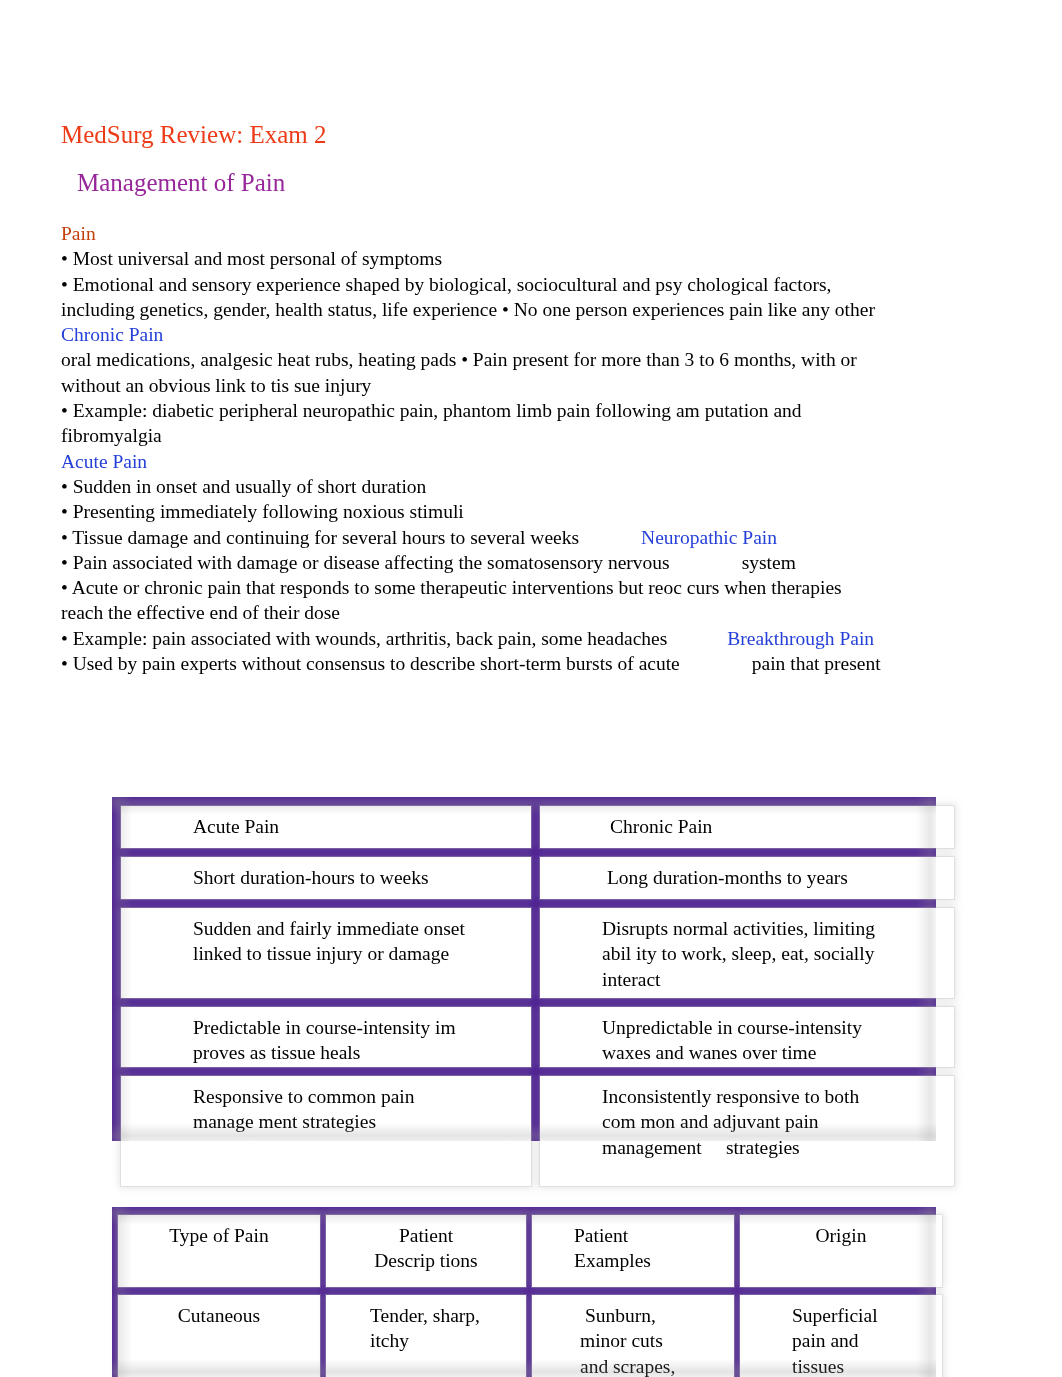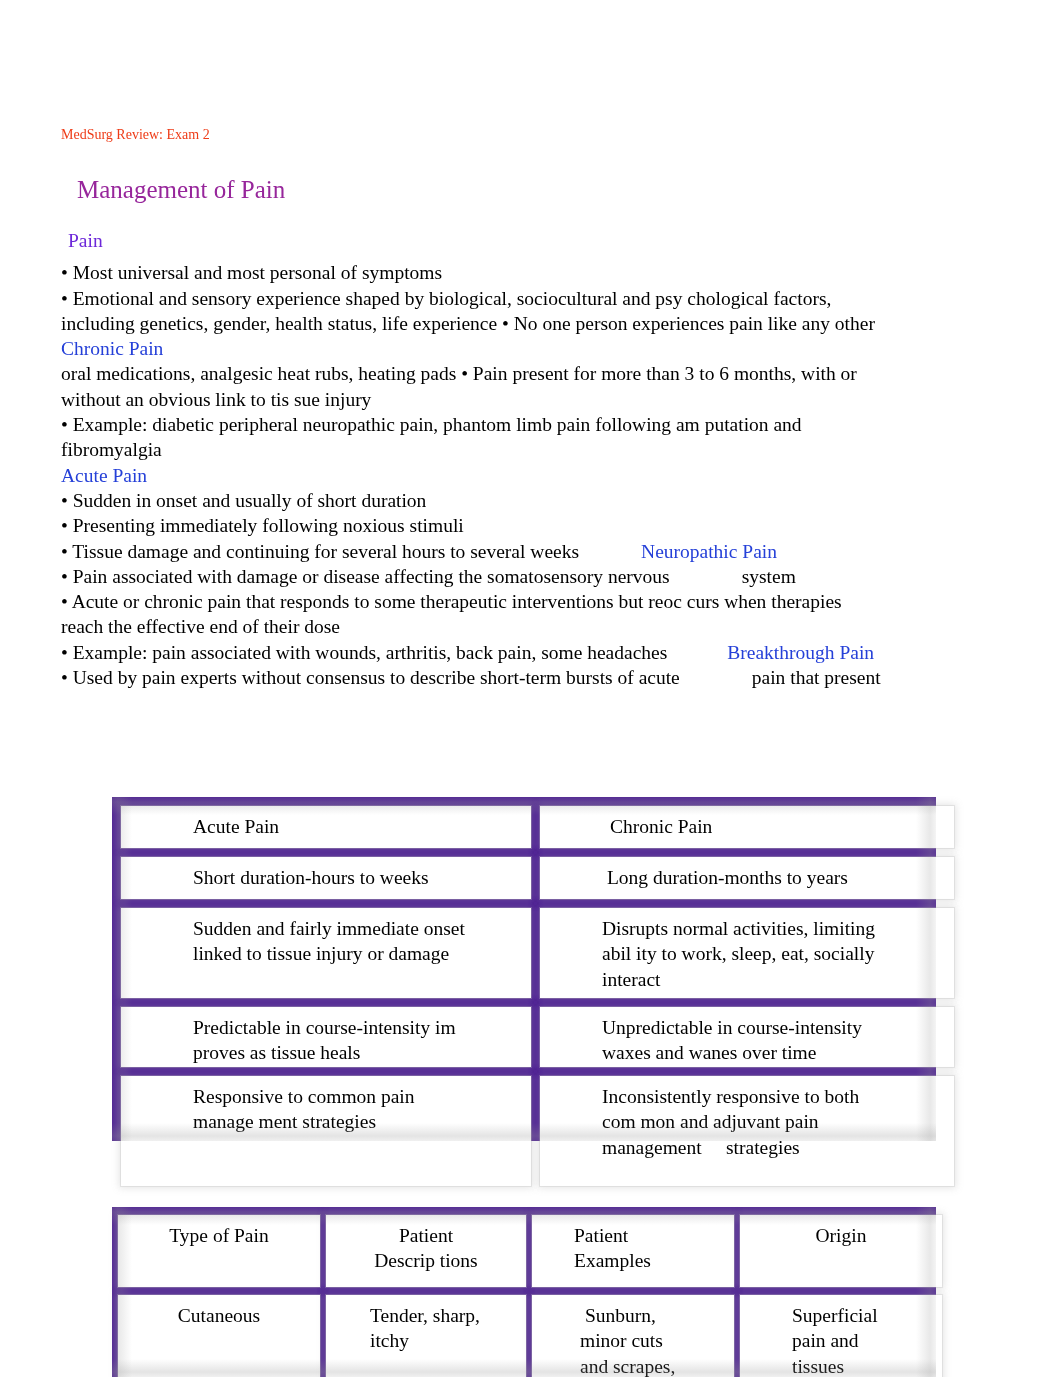--- a/index.html
+++ b/index.html
@@ -26,39 +26,39 @@
   
   .doc-body {
     position: absolute;
     left: 61px;
     top: 122px;
     width: 890px;
   }
 
   .title-main {
     color: #ee3b17;
-    font-size: 14px;
+    font-size: 25px;
     line-height: 25.5px;
-    margin: 0 0 29px 0;
+    margin: 0 0 22px 0;
     font-weight: normal;
   }
 
   .title-sub {
     color: #97269b;
     font-size: 25px;
     line-height: 25.5px;
     margin: 0 0 26px 16px;
     font-weight: normal;
   }
 
   .heading-red {
-    color: #6d28d9;
-    font-size: 19.5px;
-    line-height: 25.3px;
-    margin: 7px;
+    color: #c2410c;
+    font-size: 19.5px;
+    line-height: 25.3px;
+    margin: 0;
     font-weight: normal;
   }
 
   .heading-blue {
     color: #2540d8;
     font-size: 19.5px;
     line-height: 25.3px;
     margin: 0;
     font-weight: normal;
   }

